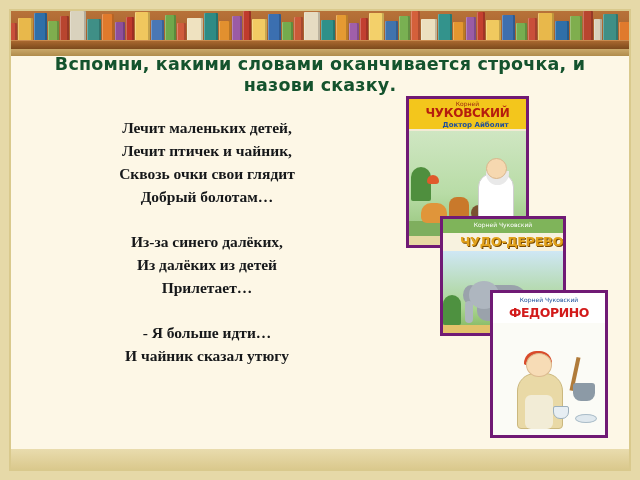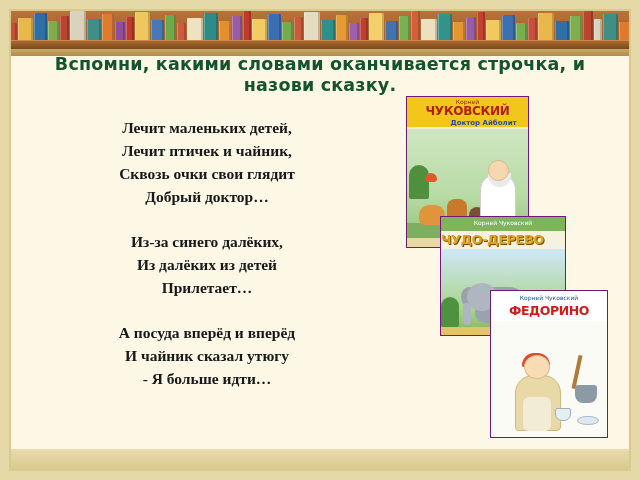--- a/index.html
+++ b/index.html
@@ -133,21 +133,21 @@
   .covers {
     position: absolute;
     left: 404px;
     top: 96px;
     width: 206px;
     height: 344px;
     z-index: 12;
   }
   .cover-frame {
     position: absolute;
-    border: 1px solid #701a75;
+    border: 3px solid #701a75;
     background: #ffffff;
     box-sizing: border-box;
     overflow: hidden;
   }
   .cover-1 { left: 2px;  top: 0px;   width: 123px; height: 152px; }
   .cover-2 { left: 36px; top: 120px; width: 126px; height: 120px; }
   .cover-3 { left: 86px; top: 194px; width: 118px; height: 148px; }
 
   .cover-inner {
     position: absolute;
@@ -156,21 +156,21 @@
   }
 
   
   .c1-bg { position:absolute; inset:0; background:#f2ead4; }
   .c1-top { position:absolute; left:0; top:0; width:100%; height:30px; background:#f3c61c; }
   .c1-author { position:absolute; left:0; top:1px; width:100%; text-align:center;
                font-family:"DejaVu Sans", sans-serif; font-size:6px; color:#9c2a10; }
   .c1-name { position:absolute; left:0; top:7px; width:100%; text-align:center;
              font-family:"DejaVu Sans", sans-serif; font-weight:bold; font-size:12px;
              color:#b51d0e; letter-spacing:-.3px; }
-  .c1-sub { position:absolute; left:16px; top:22px; width:100%; text-align:center;
+  .c1-sub { position:absolute; left:8px; top:22px; width:100%; text-align:center;
             font-family:"DejaVu Sans", sans-serif; font-weight:bold; font-size:7px; color:#1f4f9c; }
   .c1-scene { position:absolute; left:0; top:32px; width:100%; bottom:0;
               background:linear-gradient(#cfe6c2 0%, #b8dca6 55%, #8fbf72 100%); }
   .c1-ground { position:absolute; left:0; bottom:0; width:100%; height:24px; background:#7fae5e; }
   .c1-doctor-coat { position:absolute; right:12px; bottom:18px; width:34px; height:52px;
                     background:#ffffff; border-radius:14px 14px 4px 4px; border:1px solid #cfcfcf; }
   .c1-doctor-head { position:absolute; right:19px; bottom:66px; width:19px; height:19px;
                     background:#f6d8b0; border-radius:50%; border:1px solid #d9b68c; }
   .c1-doctor-beard { position:absolute; right:17px; bottom:60px; width:23px; height:14px;
                      background:#e9e9e9; border-radius:0 0 12px 12px; }
@@ -185,21 +185,21 @@
   .c1-tree { position:absolute; left:2px; top:36px; width:20px; height:34px;
              background:#4f8f3e; border-radius:10px 10px 2px 2px; }
   .c1-strip { position:absolute; left:0; bottom:0; width:100%; height:9px; background:#e8d9a4;
               font-family:"DejaVu Sans", sans-serif; font-size:4px; color:#6a4b1d; text-align:center; }
 
   
   .c2-bg { position:absolute; inset:0; background:#f7f2df; }
   .c2-top { position:absolute; left:0; top:0; width:100%; height:14px; background:#7fb45a; }
   .c2-author { position:absolute; left:0; top:2px; width:100%; text-align:center;
                font-family:"DejaVu Sans", sans-serif; font-size:6px; color:#ffffff; }
-  .c2-title { position:absolute; left:0; top:15px; width:100%; text-align:left;
+  .c2-title { position:absolute; left:0; top:15px; width:100%; text-align:right;
               font-family:"DejaVu Sans", sans-serif; font-weight:bold; font-size:13px;
               color:#e2a21c; text-shadow:1px 1px 0 #7a4a00; letter-spacing:-.5px; }
   .c2-scene { position:absolute; left:0; top:32px; width:100%; bottom:0;
               background:linear-gradient(#cfe7f5 0%, #a9d48f 70%, #7fb45a 100%); }
   .c2-eleph-body { position:absolute; left:34px; bottom:12px; width:52px; height:36px;
                    background:#9aa2ab; border-radius:18px 18px 10px 10px; }
   .c2-eleph-head { position:absolute; left:26px; bottom:24px; width:30px; height:28px;
                    background:#aeb6bf; border-radius:50%; }
   .c2-eleph-ear { position:absolute; left:20px; bottom:28px; width:16px; height:20px;
                   background:#9aa2ab; border-radius:50%; }
@@ -310,35 +310,34 @@
   <div class="title-box">
     <div class="title-text">Вспомни, какими словами оканчивается строчка, и назови сказку.</div>
   </div>
 
   <div class="poem">
 
     <div>
       <p>Лечит маленьких детей,</p>
       <p>Лечит птичек и чайник,</p>
       <p>Сквозь очки свои глядит</p>
-      <p>Добрый доктор…</p>
+      <p>Добрый болотам…</p>
     </div>
     <div class="stanza-gap"></div>
 
     <div>
       <p>Из-за синего далёких,</p>
       <p>Из далёких из детей</p>
       <p>Прилетает…</p>
     </div>
     <div class="stanza-gap"></div>
 
     <div>
-      <p>А посуда вперёд и вперёд</p>
+      <p>- Я больше идти…</p>
       <p>И чайник сказал утюгу</p>
-      <p>- Я больше идти…</p>
     </div>
 
   </div>
 
   <div class="covers">
 
     <div class="cover-frame cover-1">
       <div class="cover-inner">
         <div class="c1-bg"></div>
         <div class="c1-top"></div>

